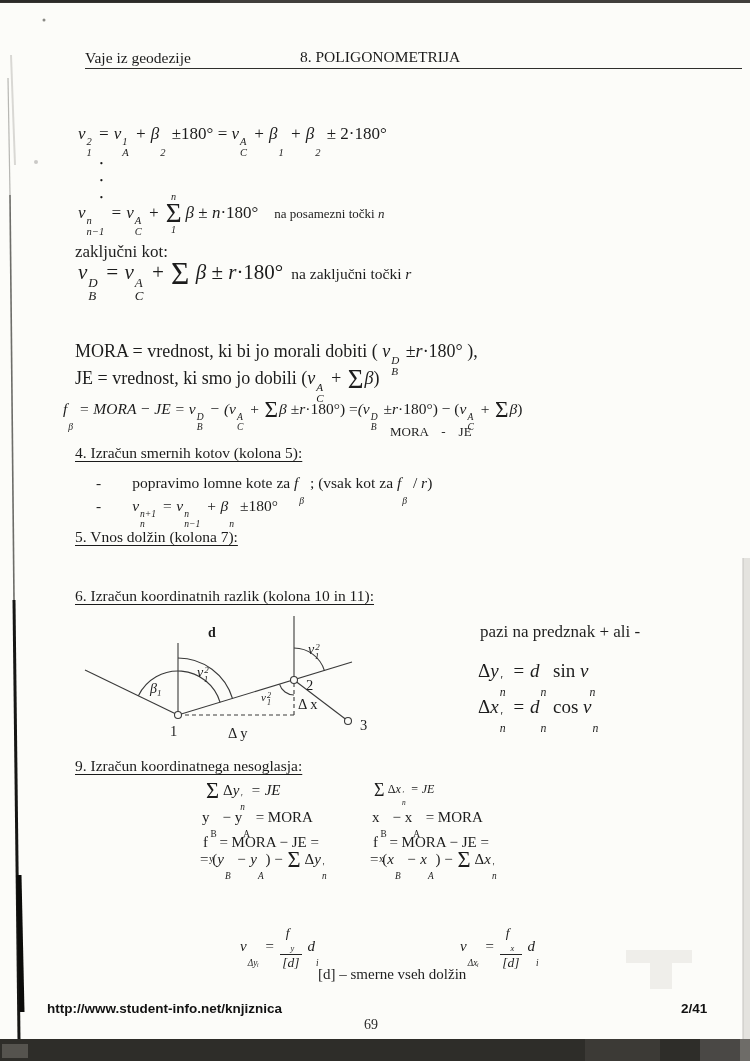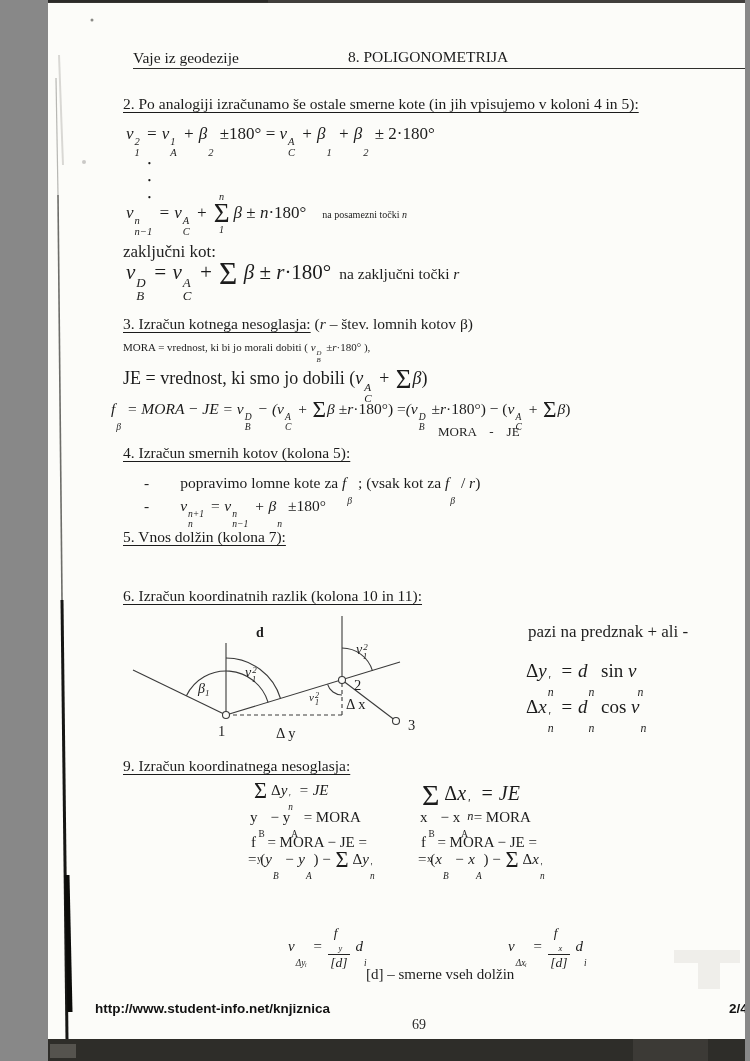--- a/index.html
+++ b/index.html
@@ -1,17 +1,17 @@
 <!DOCTYPE html>
 <html><head>
 <meta charset="utf-8">
 <style>
   html,body{margin:0;padding:0;background:#888;}
-  .page{position:relative;width:697px;height:1061px;background:#fcfcf9;overflow:hidden;
-        font-family:"Liberation Serif","DejaVu Serif",serif;color:#1f1f1f;margin-left:48px;}
+  .page{position:relative;width:750px;height:1061px;background:#fcfcf9;overflow:hidden;
+        font-family:"Liberation Serif","DejaVu Serif",serif;color:#1f1f1f;}
   .abs{position:absolute;}
   .h{font-size:15.5px;color:#1b1b1b;white-space:pre;}
   .u{text-decoration:underline;text-decoration-thickness:1px;text-underline-offset:3px;}
   .body-text{font-size:17px;white-space:pre;}
   .hrule{height:1px;background:#2f2f2c;}
   
   .fm{font-family:"Liberation Serif","DejaVu Serif",serif;font-style:italic;white-space:pre;color:#1c1c1c;}
   .fm .rm{font-style:normal;}
   .fmrow{display:flex;align-items:baseline;}
   .ss{display:inline-flex;flex-direction:column;align-items:flex-start;font-size:0.62em;line-height:1.05;vertical-align:-0.6em;margin:0 2px 0 1px;}
@@ -38,41 +38,37 @@
 </style>
 </head>
 <body>
 
 <div class="page">
 
   <div class="abs h" style="left:85px;top:49px;">Vaje iz geodezije</div>
   <div class="abs h" style="left:300px;top:48px;">8. POLIGONOMETRIJA</div>
   <div class="abs hrule" style="left:85px;top:68px;width:657px;"></div>
 
-  <div class="abs h u" style="left:75px;top:95px;">2. Po analogiji izračunamo še ostale smerne kote (in jih vpisujemo v koloni 4 in 5):</div>
   <div class="abs fm" style="left:78px;top:124px;font-size:17px;"><span>ν</span><span class="ss"><span class="sst">2</span><span class="ssb">1</span></span><span> = </span><span>ν</span><span class="ss"><span class="sst">1</span><span class="ssb">A</span></span><span> + </span><span>β</span><span class="ss"><span class="sst">&nbsp;</span><span class="ssb">2</span></span><span class="rm"> ±180° = </span><span>ν</span><span class="ss"><span class="sst">A</span><span class="ssb">C</span></span><span> + </span><span>β</span><span class="ss"><span class="sst">&nbsp;</span><span class="ssb">1</span></span><span> + </span><span>β</span><span class="ss"><span class="sst">&nbsp;</span><span class="ssb">2</span></span><span class="rm"> ± 2·180°</span></div>
   <div class="abs dots" style="left:100px;top:160px;">
     <span>•</span>
     <span>•</span>
     <span>•</span>
   </div>
   <div class="abs fmrow" style="left:78px;top:192px;">
     <span class="fm" style="font-size:17px;"><span>ν</span><span class="ss"><span class="sst">n</span><span class="ssb">n−1</span></span><span> = </span><span>ν</span><span class="ss"><span class="sst">A</span><span class="ssb">C</span></span><span> + </span><span class="sumlim"><span class="sl">n</span><span class="sg">Σ</span><span class="sl">1</span></span><span>β</span><span class="rm"> ± </span><span>n</span><span class="rm">·180°</span></span>
-    <span class="fm" style="font-size:10px;margin-left:16px;"><span class="rm">na posamezni točki </span><span>n</span></span>
+    <span class="fm" style="font-size:13px;margin-left:16px;"><span class="rm">na posamezni točki </span><span>n</span></span>
   </div>
   <div class="abs body-text" style="left:75px;top:242px;">zaključni kot:</div>
   <div class="abs fmrow" style="left:78px;top:260px;">
     <span class="fm" style="font-size:21px;"><span>ν</span><span class="ss"><span class="sst">D</span><span class="ssb">B</span></span><span> = </span><span>ν</span><span class="ss"><span class="sst">A</span><span class="ssb">C</span></span><span> + </span><span class="bigop">Σ</span><span> β</span><span class="rm"> ± </span><span>r</span><span class="rm">·180°</span></span>
     <span class="fm" style="font-size:15.5px;margin-left:8px;"><span class="rm">na zaključni točki </span><span>r</span></span>
   </div>
 
-  <div class="abs" style="left:75px;top:315px;">
-    <span class="h u">3. Izračun kotnega nesoglasja:</span><span class="fm" style="font-size:15.5px;"><span class="rm"> (</span><span>r</span><span class="rm"> – štev. lomnih kotov β)</span></span>
-  </div>
-  <div class="abs fm" style="left:75px;top:341px;font-size:11px;"><span class="rm">MORA = vrednost, ki bi jo morali dobiti ( </span><span>ν</span><span class="ss"><span class="sst">D</span><span class="ssb">B</span></span><span class="rm"> ±</span><span>r</span><span class="rm">·180° ),</span></div>
+  <div class="abs fm" style="left:75px;top:341px;font-size:18px;"><span class="rm">MORA = vrednost, ki bi jo morali dobiti ( </span><span>ν</span><span class="ss"><span class="sst">D</span><span class="ssb">B</span></span><span class="rm"> ±</span><span>r</span><span class="rm">·180° ),</span></div>
   <div class="abs fm" style="left:75px;top:368px;font-size:18px;"><span class="rm">JE = vrednost, ki smo jo dobili (</span><span>ν</span><span class="ss"><span class="sst">A</span><span class="ssb">C</span></span><span> + </span><span class="bigop">Σ</span><span>β</span><span class="rm">)</span></div>
   <div class="abs fm" style="left:63px;top:400px;font-size:15.5px;"><span>f</span><span class="ss"><span class="sst">&nbsp;</span><span class="ssb">β</span></span><span> = MORA − JE = </span><span>ν</span><span class="ss"><span class="sst">D</span><span class="ssb">B</span></span><span> − (</span><span>ν</span><span class="ss"><span class="sst">A</span><span class="ssb">C</span></span><span> + </span><span class="bigop">Σ</span><span>β</span><span class="rm"> ±</span><span>r</span><span class="rm">·180°) =</span><span>(</span><span>ν</span><span class="ss"><span class="sst">D</span><span class="ssb">B</span></span><span class="rm"> ±</span><span>r</span><span class="rm">·180°) − (</span><span>ν</span><span class="ss"><span class="sst">A</span><span class="ssb">C</span></span><span> + </span><span class="bigop">Σ</span><span>β</span><span class="rm">)</span></div>
   <div class="abs annot" style="left:390px;top:424px;">MORA    -    JE</div>
 
   <div class="abs h u" style="left:75px;top:444px;">4. Izračun smernih kotov (kolona 5):</div>
   <div class="abs fm" style="left:96px;top:474px;font-size:15.5px;"><span class="rm">-        </span><span class="rm">popravimo lomne kote za </span><span>f</span><span class="ss"><span class="sst">&nbsp;</span><span class="ssb">β</span></span><span class="rm"> ; (vsak kot za </span><span>f</span><span class="ss"><span class="sst">&nbsp;</span><span class="ssb">β</span></span><span class="rm"> / </span><span>r</span><span class="rm">)</span></div>
   <div class="abs fm" style="left:96px;top:497px;font-size:15.5px;"><span class="rm">-        </span><span>ν</span><span class="ss"><span class="sst">n+1</span><span class="ssb">n</span></span><span> = </span><span>ν</span><span class="ss"><span class="sst">n</span><span class="ssb">n−1</span></span><span> + </span><span>β</span><span class="ss"><span class="sst">&nbsp;</span><span class="ssb">n</span></span><span class="rm"> ±180°</span></div>
 
   <div class="abs h u" style="left:75px;top:528px;">5. Vnos dolžin (kolona 7):</div>
 
@@ -109,21 +105,21 @@
 
   <div class="abs body-text" style="left:480px;top:622px;">pazi na predznak + ali -</div>
   <div class="abs fm" style="left:478px;top:660px;font-size:19px;"><span class="rm">Δ</span><span>y</span><span class="ss"><span class="sst">'</span><span class="ssb">n</span></span><span> = </span><span>d</span><span class="ss"><span class="sst">&nbsp;</span><span class="ssb">n</span></span><span class="rm"> sin </span><span>ν</span><span class="ss"><span class="sst">&nbsp;</span><span class="ssb">n</span></span></div>
   <div class="abs fm" style="left:478px;top:696px;font-size:19px;"><span class="rm">Δ</span><span>x</span><span class="ss"><span class="sst">'</span><span class="ssb">n</span></span><span> = </span><span>d</span><span class="ss"><span class="sst">&nbsp;</span><span class="ssb">n</span></span><span class="rm"> cos </span><span>ν</span><span class="ss"><span class="sst">&nbsp;</span><span class="ssb">n</span></span></div>
 
   <div class="abs h u" style="left:75px;top:757px;">9. Izračun koordinatnega nesoglasja:</div>
   <div class="abs fm" style="left:205px;top:782px;font-size:15px;"><span class="bigop">Σ</span><span class="rm"> Δ</span><span>y</span><span class="ss"><span class="sst">'</span><span class="ssb">n</span></span><span> = JE</span></div>
   <div class="abs fm" style="left:202px;top:809px;font-size:15px;"><span class="rm">y</span><span class="ss rm"><span class="sst">&nbsp;</span><span class="ssb">B</span></span><span class="rm"> − y</span><span class="ss rm"><span class="sst">&nbsp;</span><span class="ssb">A</span></span><span class="rm"> = MORA</span></div>
   <div class="abs fm" style="left:203px;top:834px;font-size:15px;"><span class="rm">f</span><span class="ss rm"><span class="sst">&nbsp;</span><span class="ssb">y</span></span><span class="rm"> = MORA − JE =</span></div>
   <div class="abs fm" style="left:200px;top:851px;font-size:15px;"><span class="rm">= (</span><span>y</span><span class="ss"><span class="sst">&nbsp;</span><span class="ssb">B</span></span><span> − </span><span>y</span><span class="ss"><span class="sst">&nbsp;</span><span class="ssb">A</span></span><span class="rm">) − </span><span class="bigop">Σ</span><span class="rm"> Δ</span><span>y</span><span class="ss"><span class="sst">'</span><span class="ssb">n</span></span></div>
-  <div class="abs fm" style="left:373px;top:782px;font-size:20px;"><span class="bigop">Σ</span><span class="rm"> Δ</span><span>x</span><span class="ss"><span class="sst">'</span><span class="ssb">n</span></span><span> = JE</span></div>
+  <div class="abs fm" style="left:373px;top:782px;font-size:12px;"><span class="bigop">Σ</span><span class="rm"> Δ</span><span>x</span><span class="ss"><span class="sst">'</span><span class="ssb">n</span></span><span> = JE</span></div>
   <div class="abs fm" style="left:372px;top:809px;font-size:15px;"><span class="rm">x</span><span class="ss rm"><span class="sst">&nbsp;</span><span class="ssb">B</span></span><span class="rm"> − x</span><span class="ss rm"><span class="sst">&nbsp;</span><span class="ssb">A</span></span><span class="rm"> = MORA</span></div>
   <div class="abs fm" style="left:373px;top:834px;font-size:15px;"><span class="rm">f</span><span class="ss rm"><span class="sst">&nbsp;</span><span class="ssb">x</span></span><span class="rm"> = MORA − JE =</span></div>
   <div class="abs fm" style="left:370px;top:851px;font-size:15px;"><span class="rm">= (</span><span>x</span><span class="ss"><span class="sst">&nbsp;</span><span class="ssb">B</span></span><span> − </span><span>x</span><span class="ss"><span class="sst">&nbsp;</span><span class="ssb">A</span></span><span class="rm">) − </span><span class="bigop">Σ</span><span class="rm"> Δ</span><span>x</span><span class="ss"><span class="sst">'</span><span class="ssb">n</span></span></div>
 
   <div class="abs fm" style="left:240px;top:925px;font-size:15px;"><span>v</span><span class="ss"><span class="sst">&nbsp;</span><span class="ssb">Δyᵢ</span></span><span> = </span><span class="frac"><span class="fn"><span>f</span><span class="ss"><span class="sst">&nbsp;</span><span class="ssb">y</span></span></span><span class="fd"><span>[d]</span></span></span><span> d</span><span class="ss"><span class="sst">&nbsp;</span><span class="ssb">i</span></span></div>
   <div class="abs fm" style="left:460px;top:925px;font-size:15px;"><span>v</span><span class="ss"><span class="sst">&nbsp;</span><span class="ssb">Δxᵢ</span></span><span> = </span><span class="frac"><span class="fn"><span>f</span><span class="ss"><span class="sst">&nbsp;</span><span class="ssb">x</span></span></span><span class="fd"><span>[d]</span></span></span><span> d</span><span class="ss"><span class="sst">&nbsp;</span><span class="ssb">i</span></span></div>
   <div class="abs body-text" style="left:318px;top:966px;font-size:15px;">[d] – smerne vseh dolžin</div>
 
   <div class="abs furl" style="left:47px;top:1001px;">http://www.student-info.net/knjiznica</div>
   <div class="abs furl" style="left:681px;top:1001px;text-align:center;">2/41</div>

